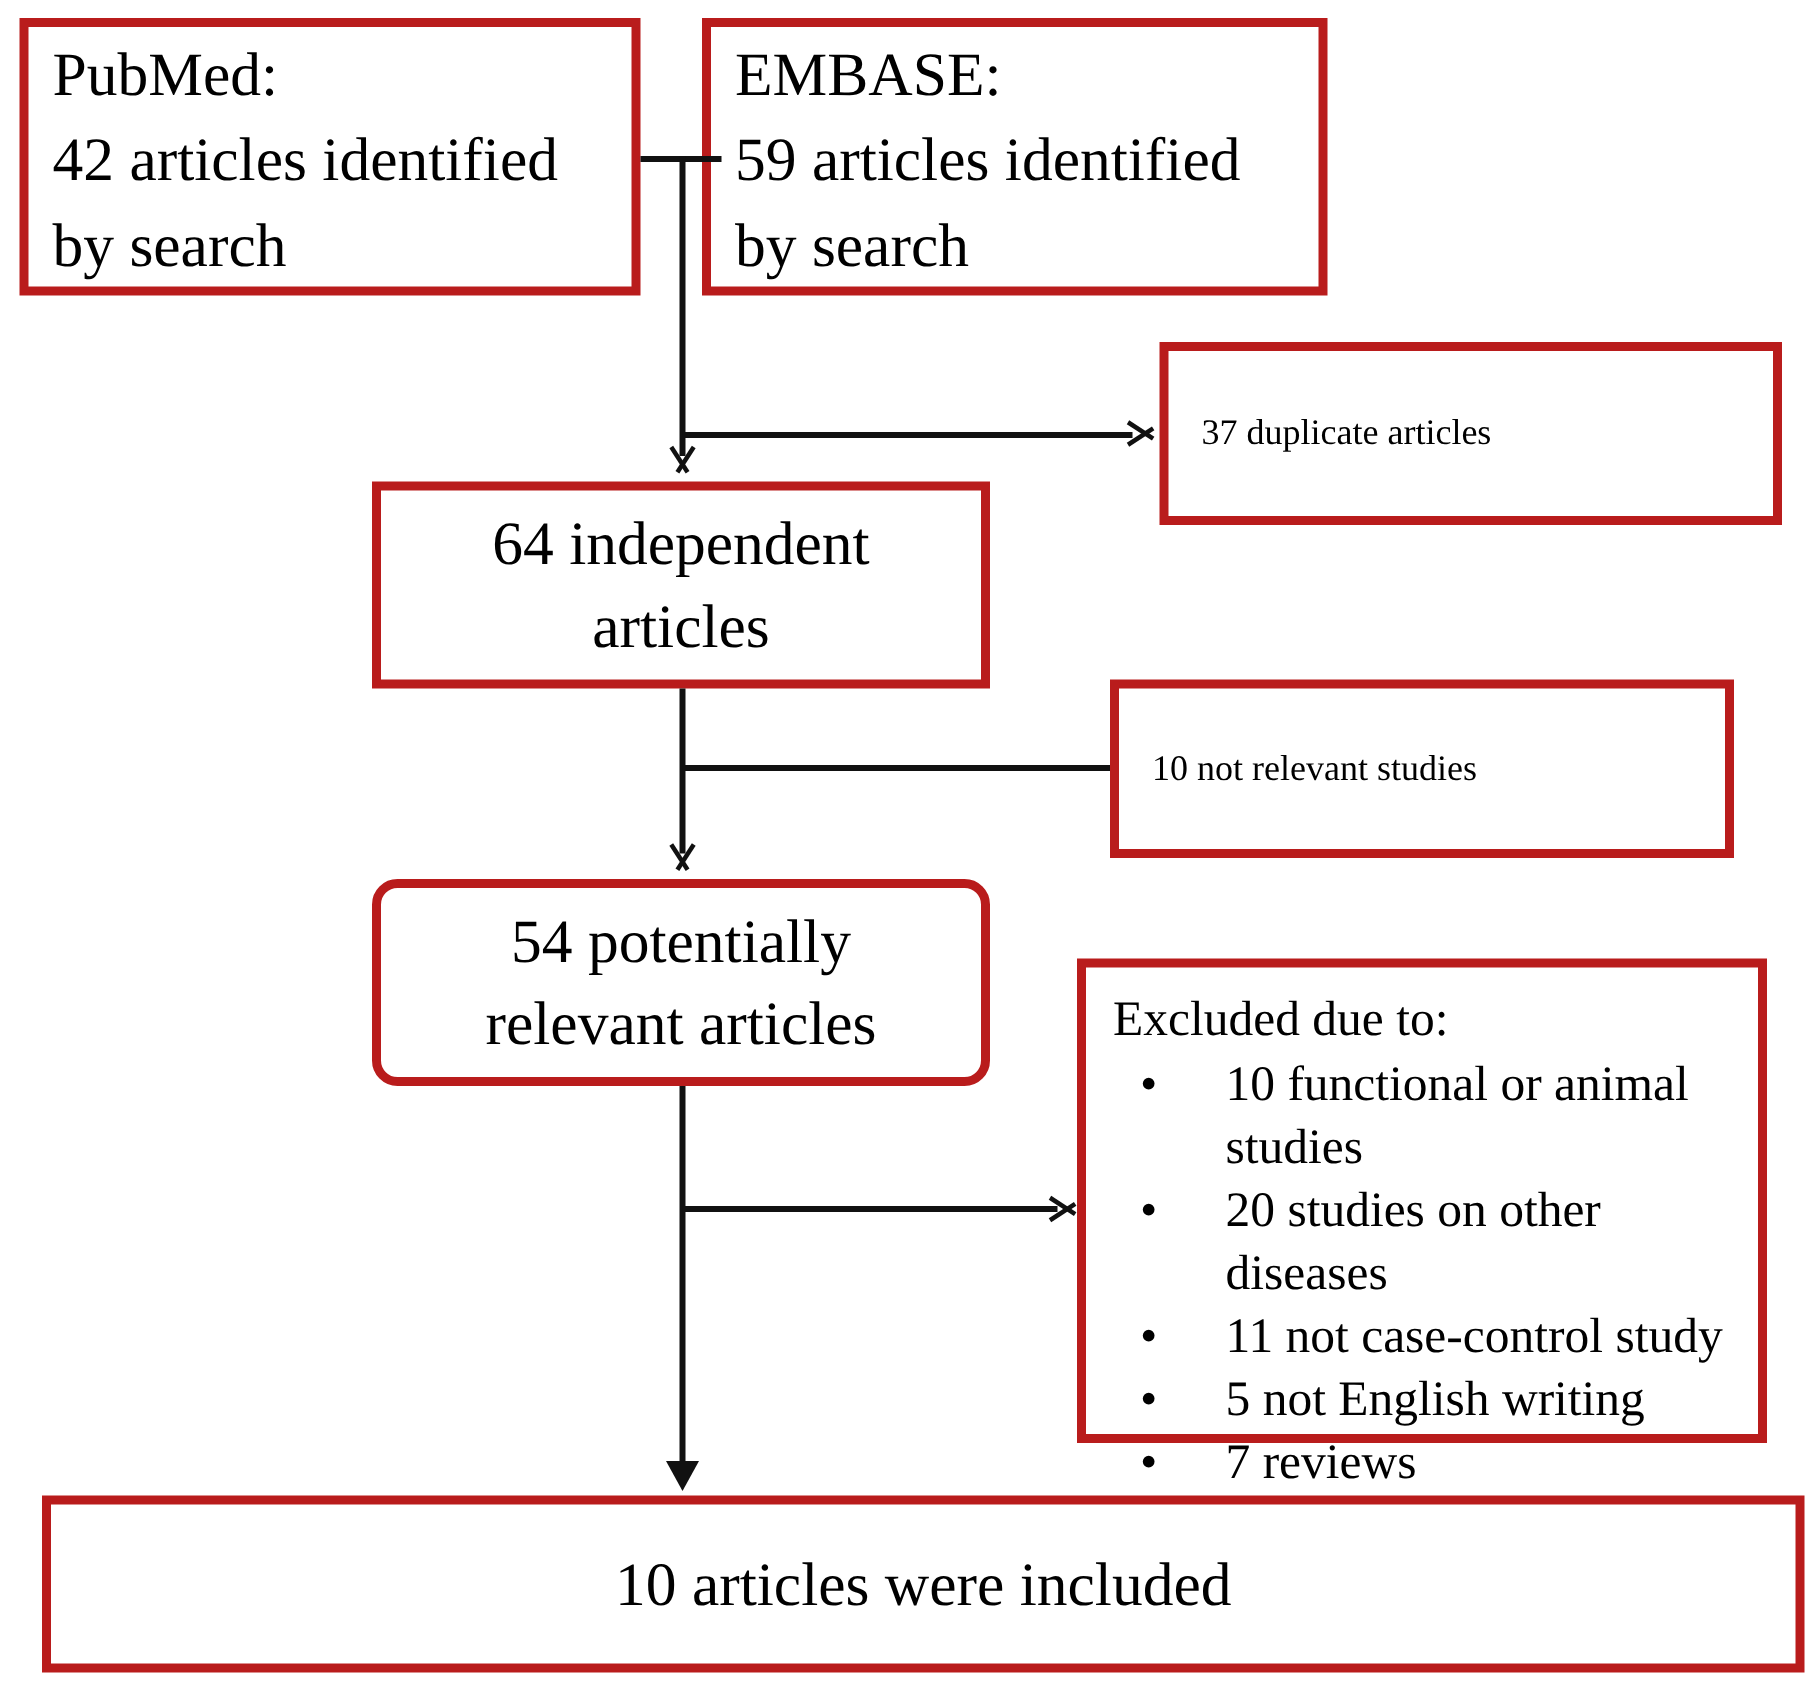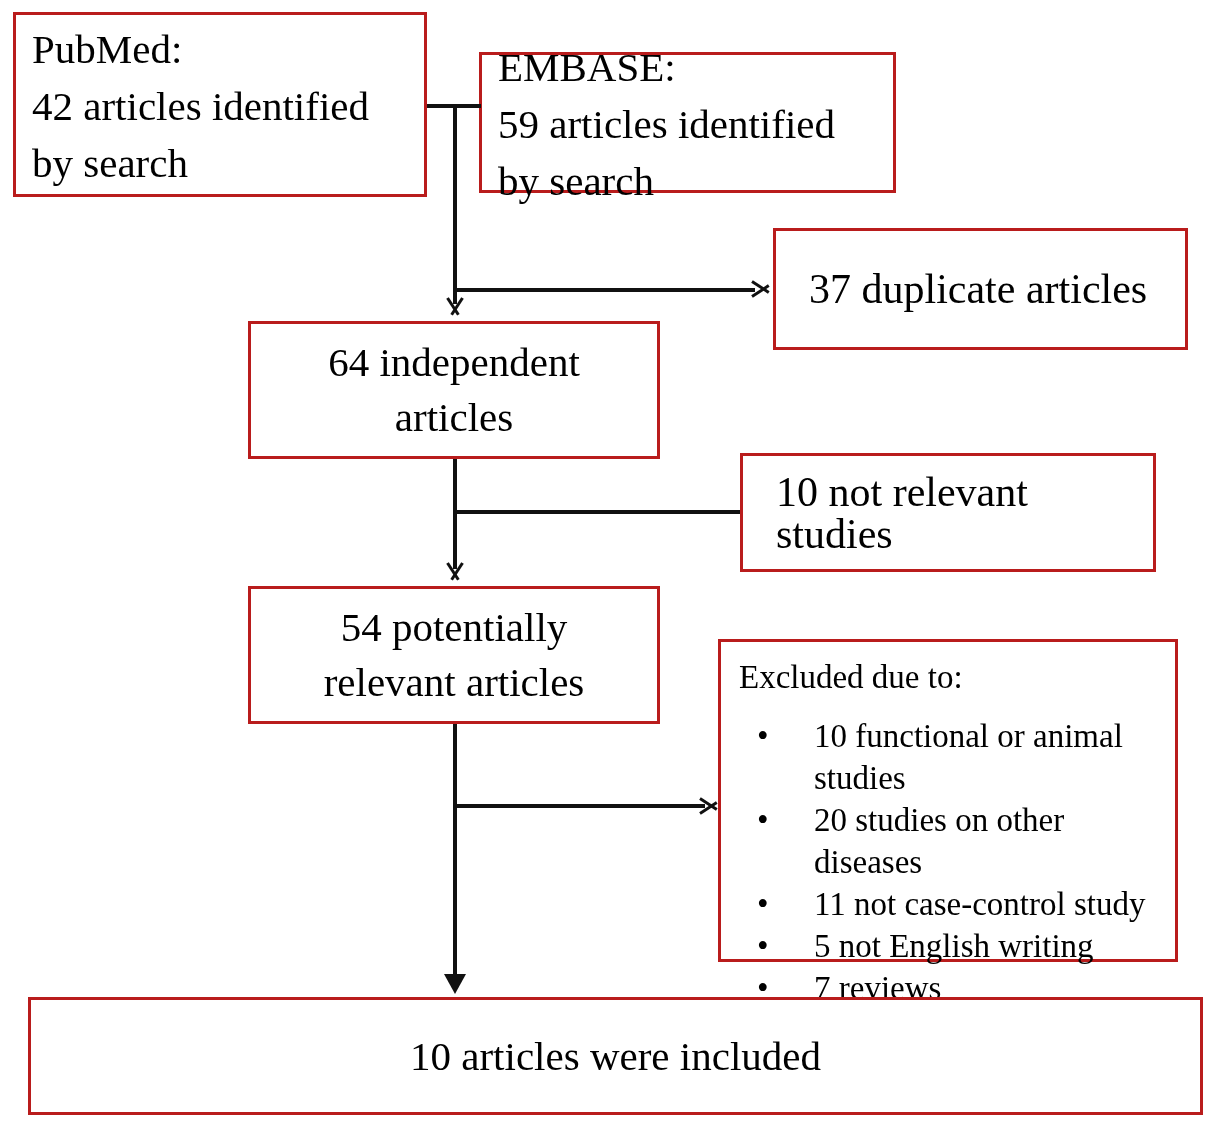--- a/index.html
+++ b/index.html
@@ -12,21 +12,21 @@
     width: 1205px;
     height: 1131px;
     background: #ffffff;
     font-family: "Liberation Serif", "DejaVu Serif", serif;
     color: #000000;
     overflow: hidden;
   }
   .box {
     position: absolute;
     box-sizing: border-box;
-    border: 3px solid #b91c1c;
+    border: 6px solid #b91c1c;
     background: #ffffff;
   }
   .box-inner {
     width: 100%;
     height: 100%;
     display: flex;
     flex-direction: column;
     justify-content: center;
     box-sizing: border-box;
   }
@@ -104,21 +104,21 @@
   }
   .chev-down::after {
     right: 4px;
     transform: rotate(33deg);
     transform-origin: center top;
   }
 
   
   .t-src  { font-size: 41px; line-height: 57px; }
   .t-main { font-size: 41px; line-height: 55px; }
-  .t-side { font-size: 42px; line-height: 42px; margin-left: 11px; }
+  .t-side { font-size: 24px; line-height: 42px; }
   .t-final{ font-size: 41px; line-height: 50px; }
 
   .src-pad   { padding: 14px 0 10px 16px; }
   .side-pad  { padding: 0 0 0 22px; }
   .excl-pad  { padding: 14px 10px 10px 18px; }
 
   
   .excl-head { font-size: 33px; line-height: 43px; }
   .bullets {
     list-style: none;
@@ -147,21 +147,21 @@
 <div id="canvas">
 
   <div class="box left" style="left:13px; top:12px; width:414px; height:185px;">
     <div class="box-inner src-pad">
       <div class="t-src">PubMed:</div>
       <div class="t-src">42 articles identified</div>
       <div class="t-src">by search</div>
     </div>
   </div>
 
-  <div class="box left" style="left:479px; top:12px; width:417px; height:141px;margin-top:40px;">
+  <div class="box left" style="left:468px; top:12px; width:417px; height:185px;">
     <div class="box-inner src-pad">
       <div class="t-src">EMBASE:</div>
       <div class="t-src">59 articles identified</div>
       <div class="t-src">by search</div>
     </div>
   </div>
 
   <div class="hline" style="left:427px; top:104px; width:54px;"></div>
 
   <div class="vline" style="left:453px; top:104px; height:200px;"></div>
@@ -188,35 +188,35 @@
 
   <div class="hline" style="left:455px; top:510px; width:300px;"></div>
   <div class="chev-right" style="left:752px; top:498px;"></div>
 
   <div class="box left" style="left:740px; top:453px; width:416px; height:119px;">
     <div class="box-inner side-pad">
       <div class="t-side">10 not relevant studies</div>
     </div>
   </div>
 
-  <div class="box center" style="left:248px; top:586px; width:412px; height:138px;">
+  <div class="box center" style="left:248px; top:586px; width:412px; height:138px;border-radius:17px;">
     <div class="box-inner">
       <div class="t-main">54 potentially</div>
       <div class="t-main">relevant articles</div>
     </div>
   </div>
 
   <div class="vline" style="left:453px; top:724px; height:252px;"></div>
   <div class="arrow-down" style="left:444px; top:974px;"></div>
 
   <div class="hline" style="left:455px; top:804px; width:250px;"></div>
   <div class="chev-right" style="left:700px; top:793px;"></div>
 
   <div class="box left" style="left:718px; top:639px; width:460px; height:323px;">
-    <div class="box-inner excl-pad" style="justify-content:flex-start;gap:16px;">
+    <div class="box-inner excl-pad" style="justify-content:flex-start;">
       <div class="excl-head">Excluded due to:</div>
       <ul class="bullets">
         <li>
           <span class="bdot">•</span>
           <span>10 functional or animal studies</span>
         </li>
         <li>
           <span class="bdot">•</span>
           <span>20 studies on other diseases</span>
         </li>

